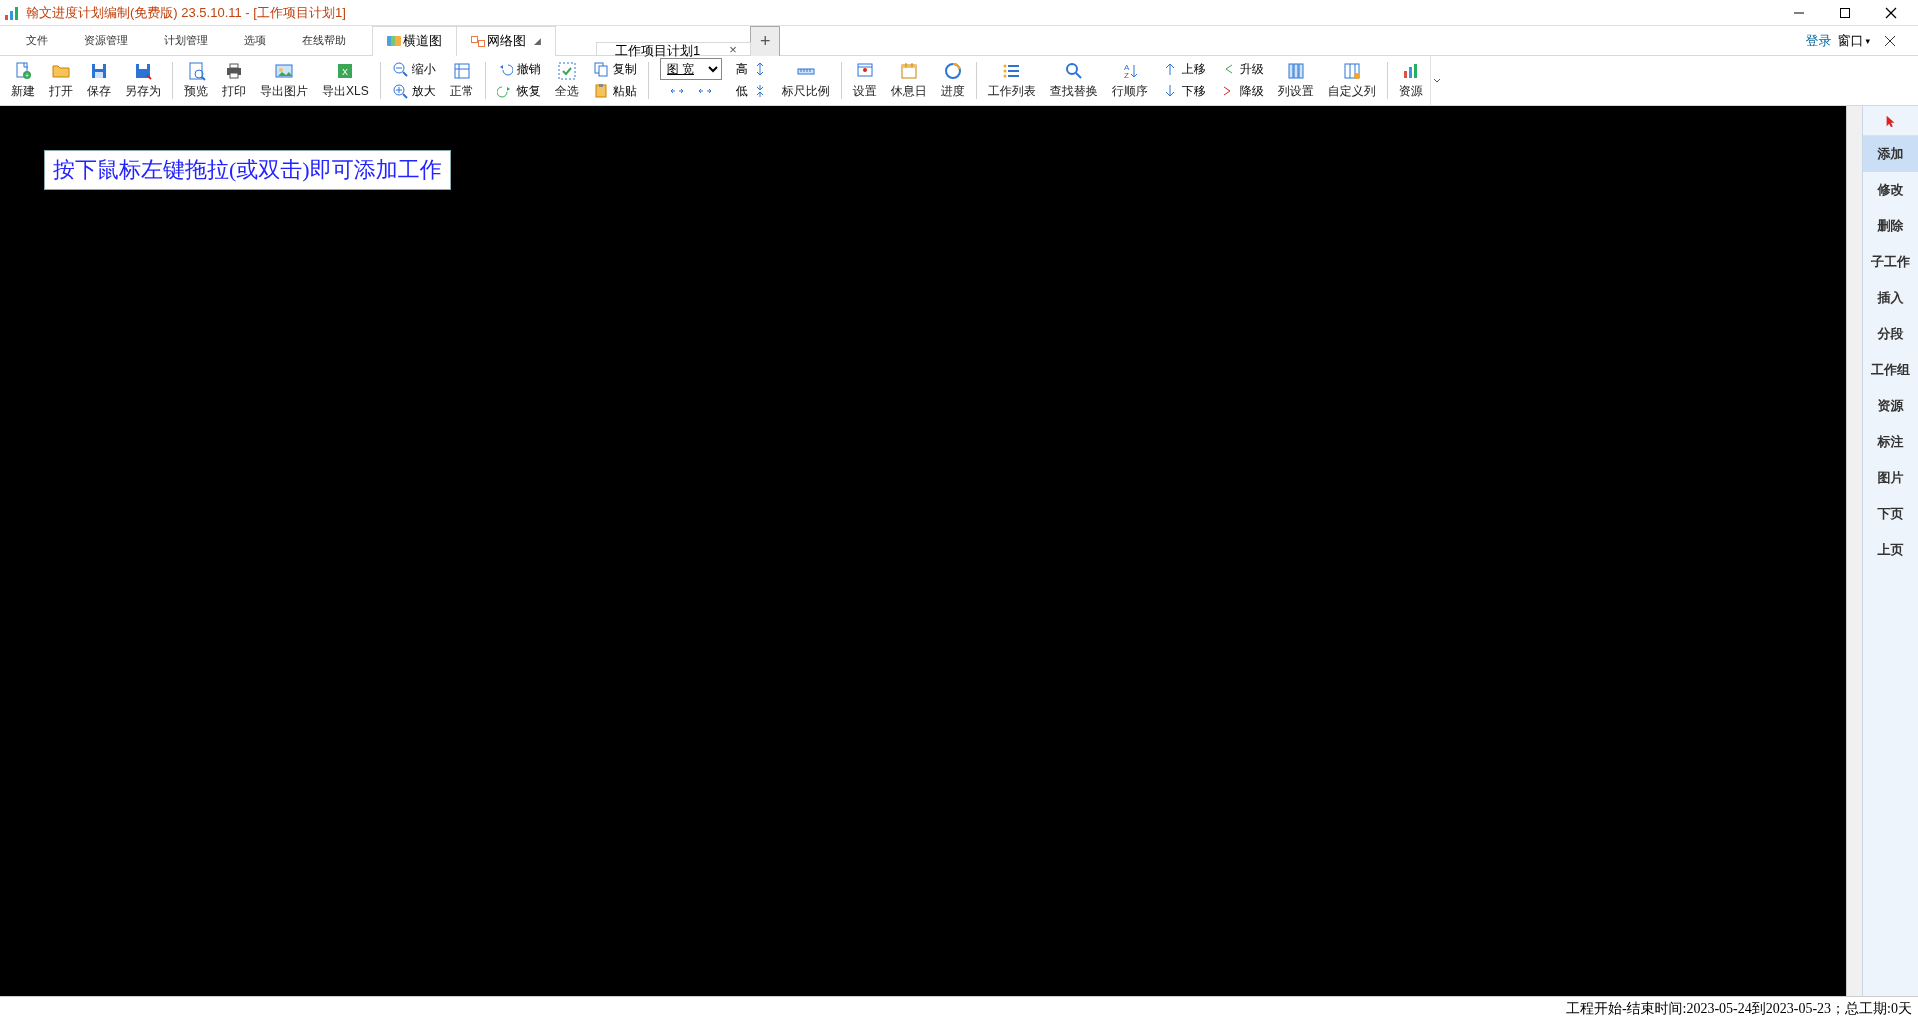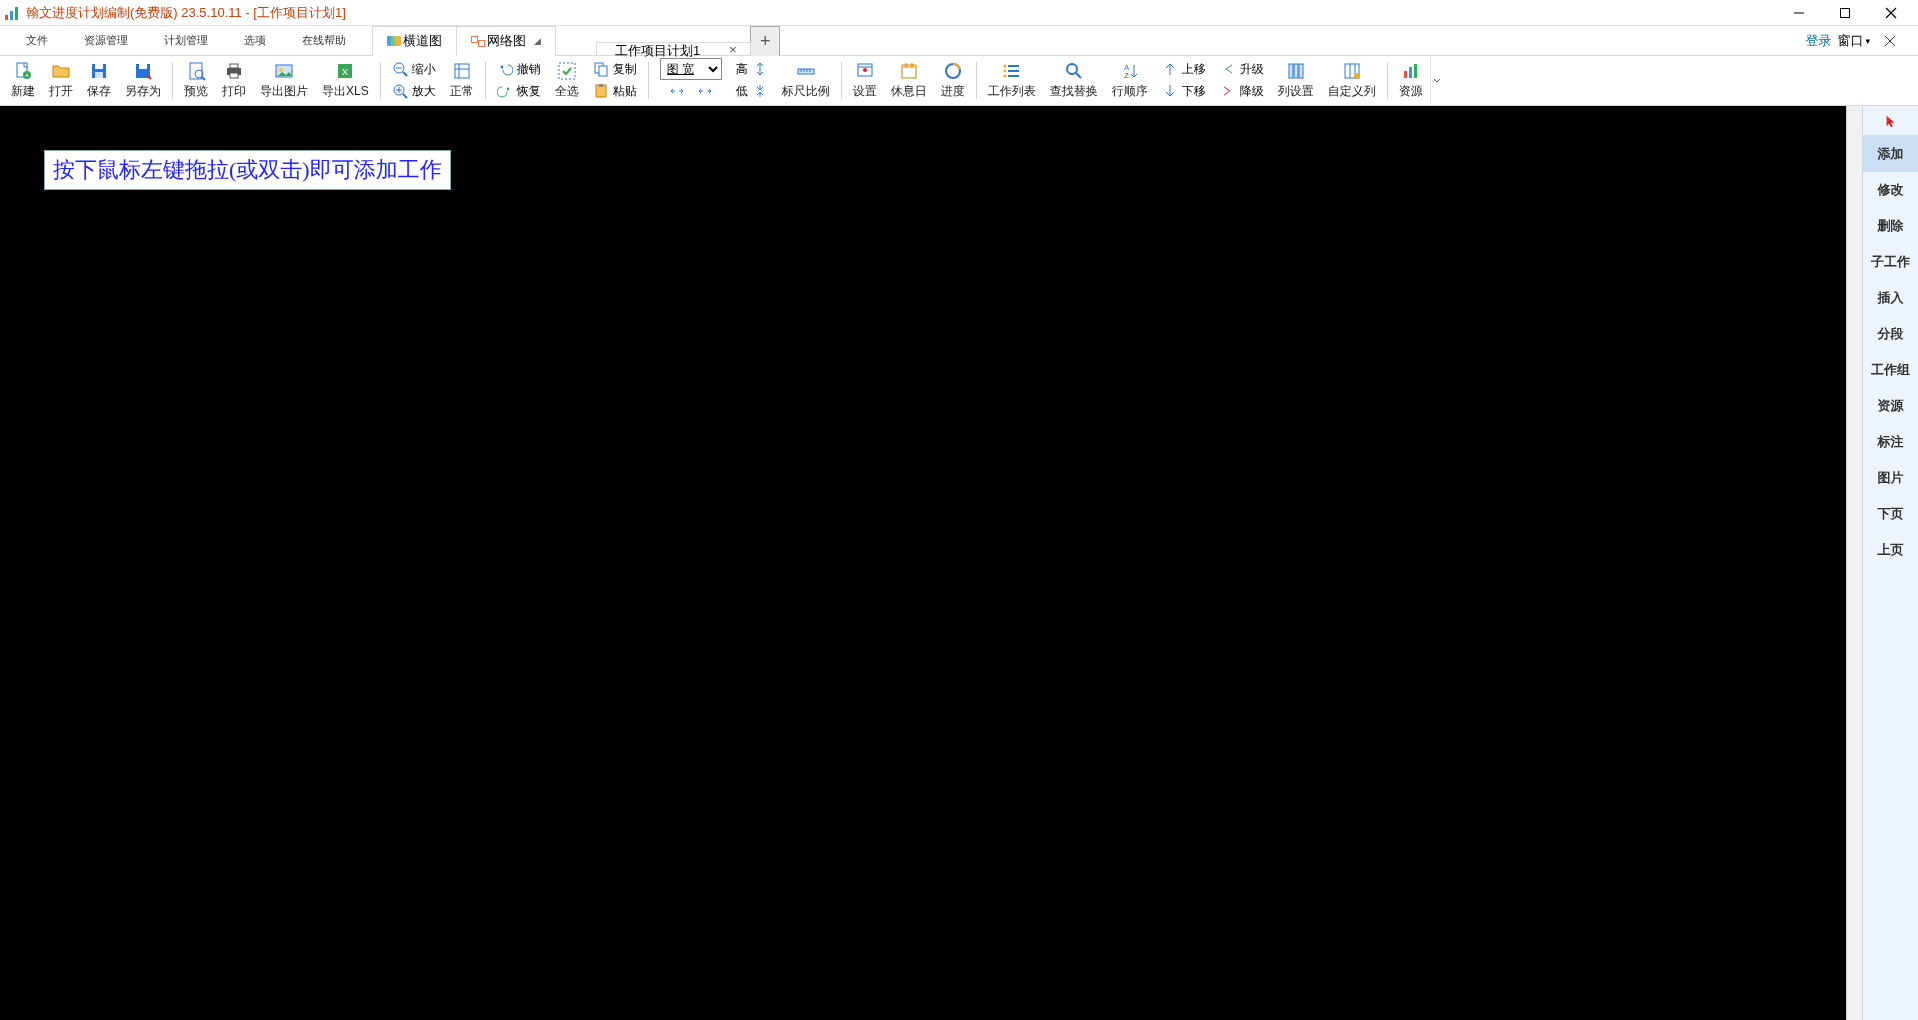--- a/index.html
+++ b/index.html
@@ -544,14 +544,17 @@
       <div class="rp-item">分段</div>
       <div class="rp-item">工作组</div>
       <div class="rp-item">资源</div>
       <div class="rp-item">标注</div>
       <div class="rp-item">图片</div>
       <div class="rp-item">下页</div>
       <div class="rp-item">上页</div>
     </div>
   </div>
 
+  <div class="statusbar">
+    <span class="status-text">工程开始-结束时间:2023-05-24到2023-05-23；总工期:0天</span>
+  </div>
 
 </div>
 
 </body></html>

